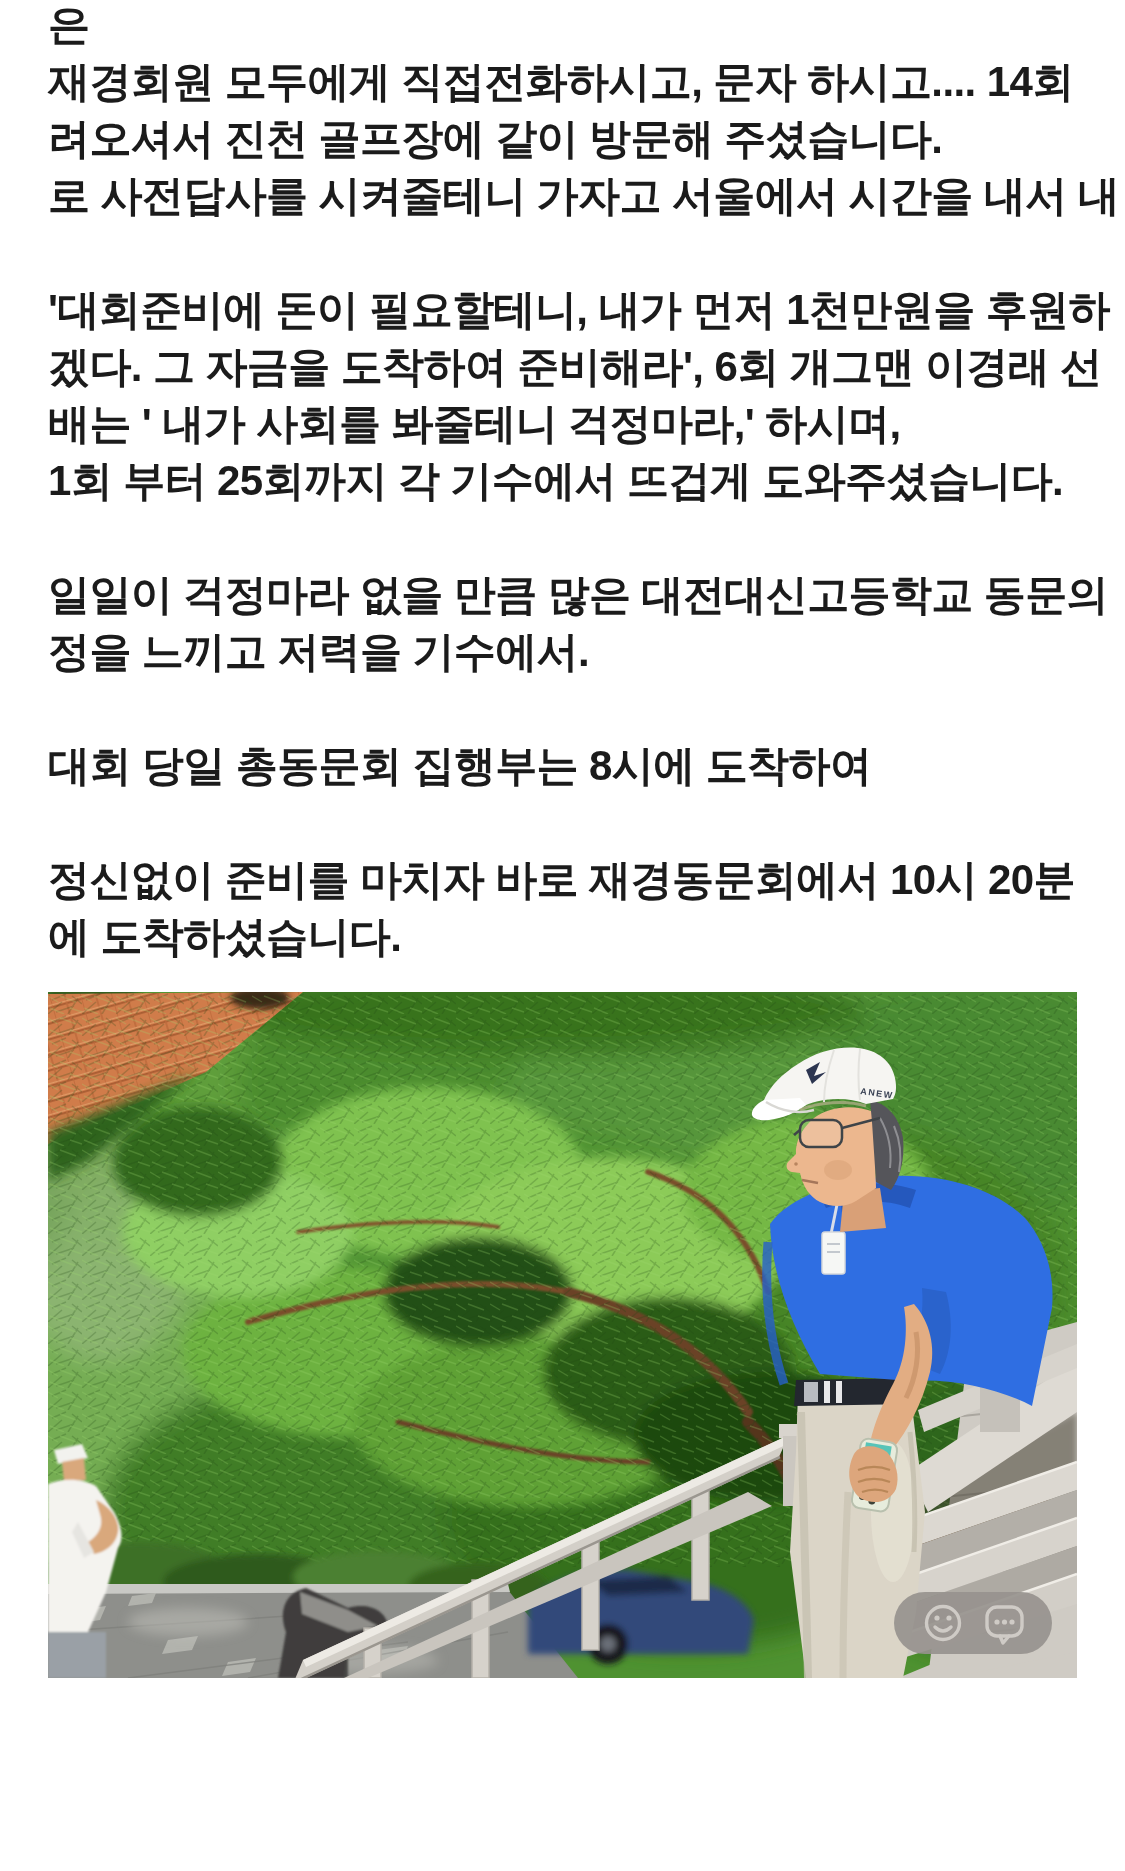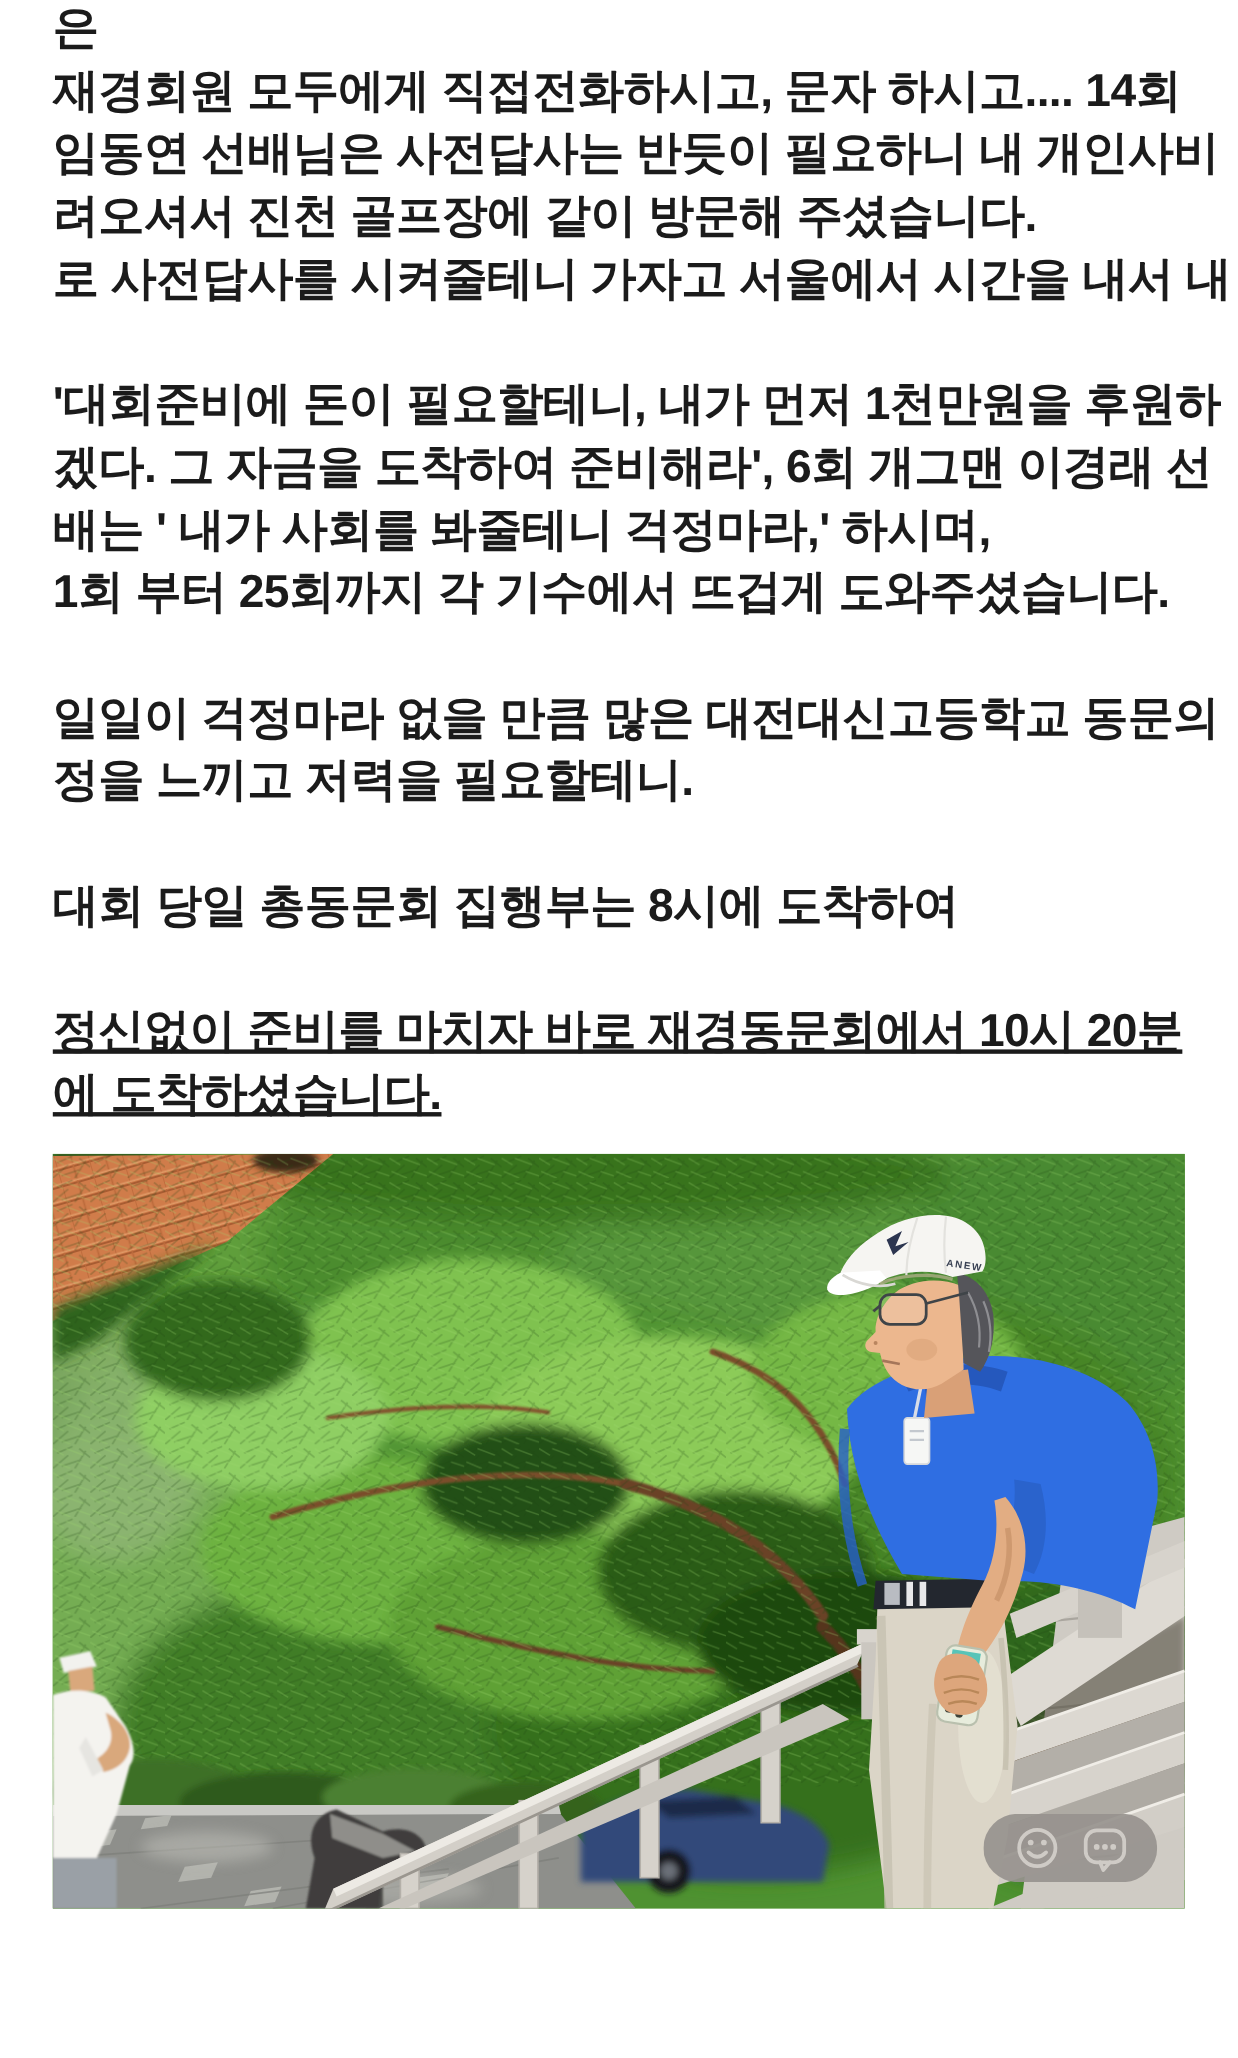--- a/index.html
+++ b/index.html
@@ -6,54 +6,53 @@
   body{
     width:1125px;height:1871px;background:#ffffff;overflow:hidden;
     font-family:"Liberation Sans","DejaVu Sans",sans-serif;
   }
   .post-text{
     padding:0 48px;margin-top:-4px;
     font-size:42px;font-weight:700;line-height:57px;
     color:#1b1b1b;letter-spacing:-0.6px;
   }
   .para{margin:0 0 57px 0;}
-  .para:last-child{margin-bottom:16px;text-decoration:underline;}
+  .para:last-child{margin-bottom:16px;}
   .line{display:block;white-space:nowrap;}
   .photo{
     position:relative;margin:27px 48px 18px 48px;
     width:1029px;height:686px;background:#4f9231;
   }
   .photo svg.scene{display:block;width:1029px;height:686px;}
   .reaction-pill{
     position:absolute;right:25px;bottom:24px;width:158px;height:62px;
   }
   .reaction-pill svg{display:block;}
 </style>
 </head>
 <body>
 
 <main>
 
   <section class="post-text">
     <p class="para">
       <span class="line">은</span>
       <span class="line">재경회원 모두에게 직접전화하시고, 문자 하시고.... 14회</span>
-      <span class="line">임동연 선배님은 사전답사는 반듯이 필요하니 내 개인사비</span>
       <span class="line">려오셔서 진천 골프장에 같이 방문해 주셨습니다.</span>
       <span class="line">로 사전답사를 시켜줄테니 가자고 서울에서 시간을 내서 내</span>
     </p>
     <p class="para">
       <span class="line">'대회준비에 돈이 필요할테니, 내가 먼저 1천만원을 후원하</span>
       <span class="line">겠다. 그 자금을 도착하여 준비해라', 6회 개그맨 이경래 선</span>
       <span class="line">배는 ' 내가 사회를 봐줄테니 걱정마라,' 하시며,</span>
       <span class="line">1회 부터 25회까지 각 기수에서 뜨겁게 도와주셨습니다.</span>
     </p>
     <p class="para">
       <span class="line">일일이 걱정마라 없을 만큼 많은 대전대신고등학교 동문의</span>
-      <span class="line">정을 느끼고 저력을 필요할테니.</span>
+      <span class="line">정을 느끼고 저력을 기수에서.</span>
     </p>
     <p class="para">
       <span class="line">대회 당일 총동문회 집행부는 8시에 도착하여</span>
     </p>
     <p class="para">
       <span class="line">정신없이 준비를 마치자 바로 재경동문회에서 10시 20분</span>
       <span class="line">에 도착하셨습니다.</span>
     </p>
   </section>
 

